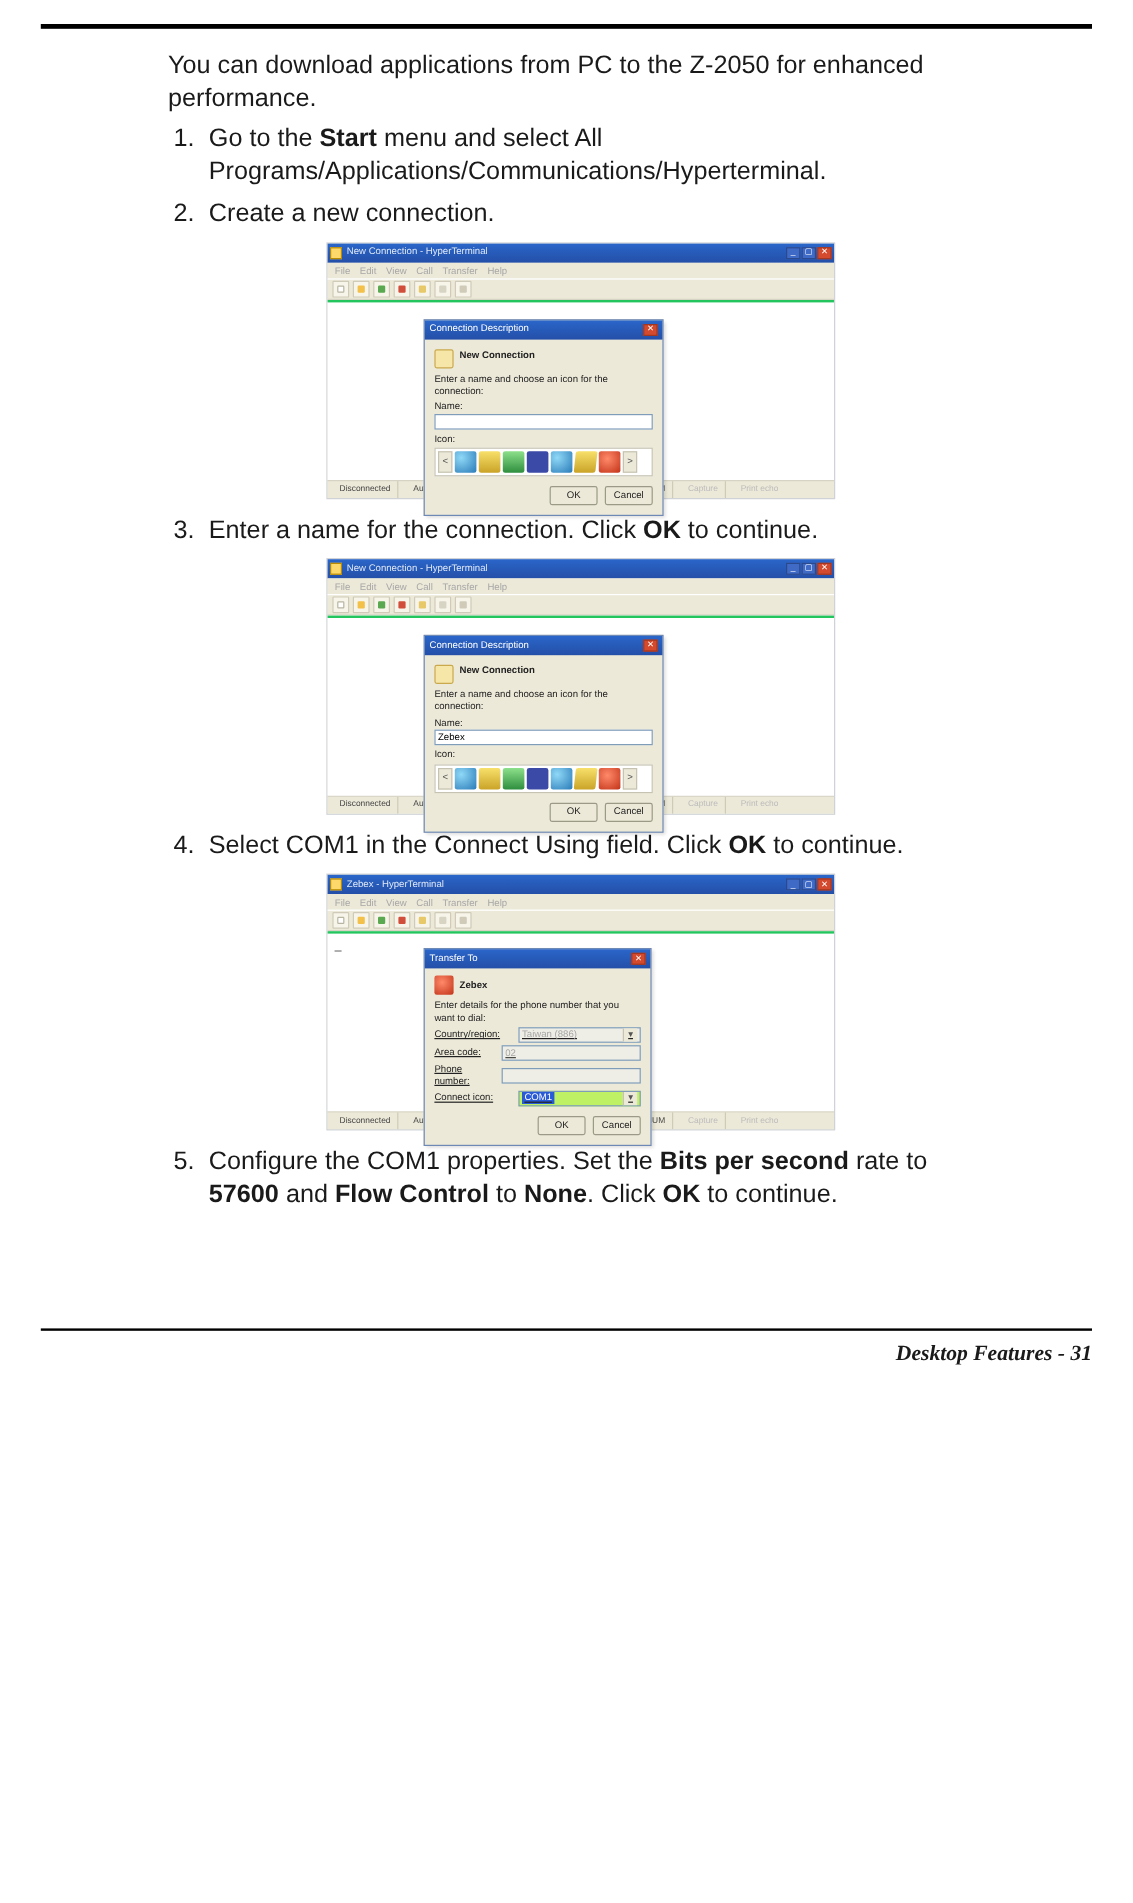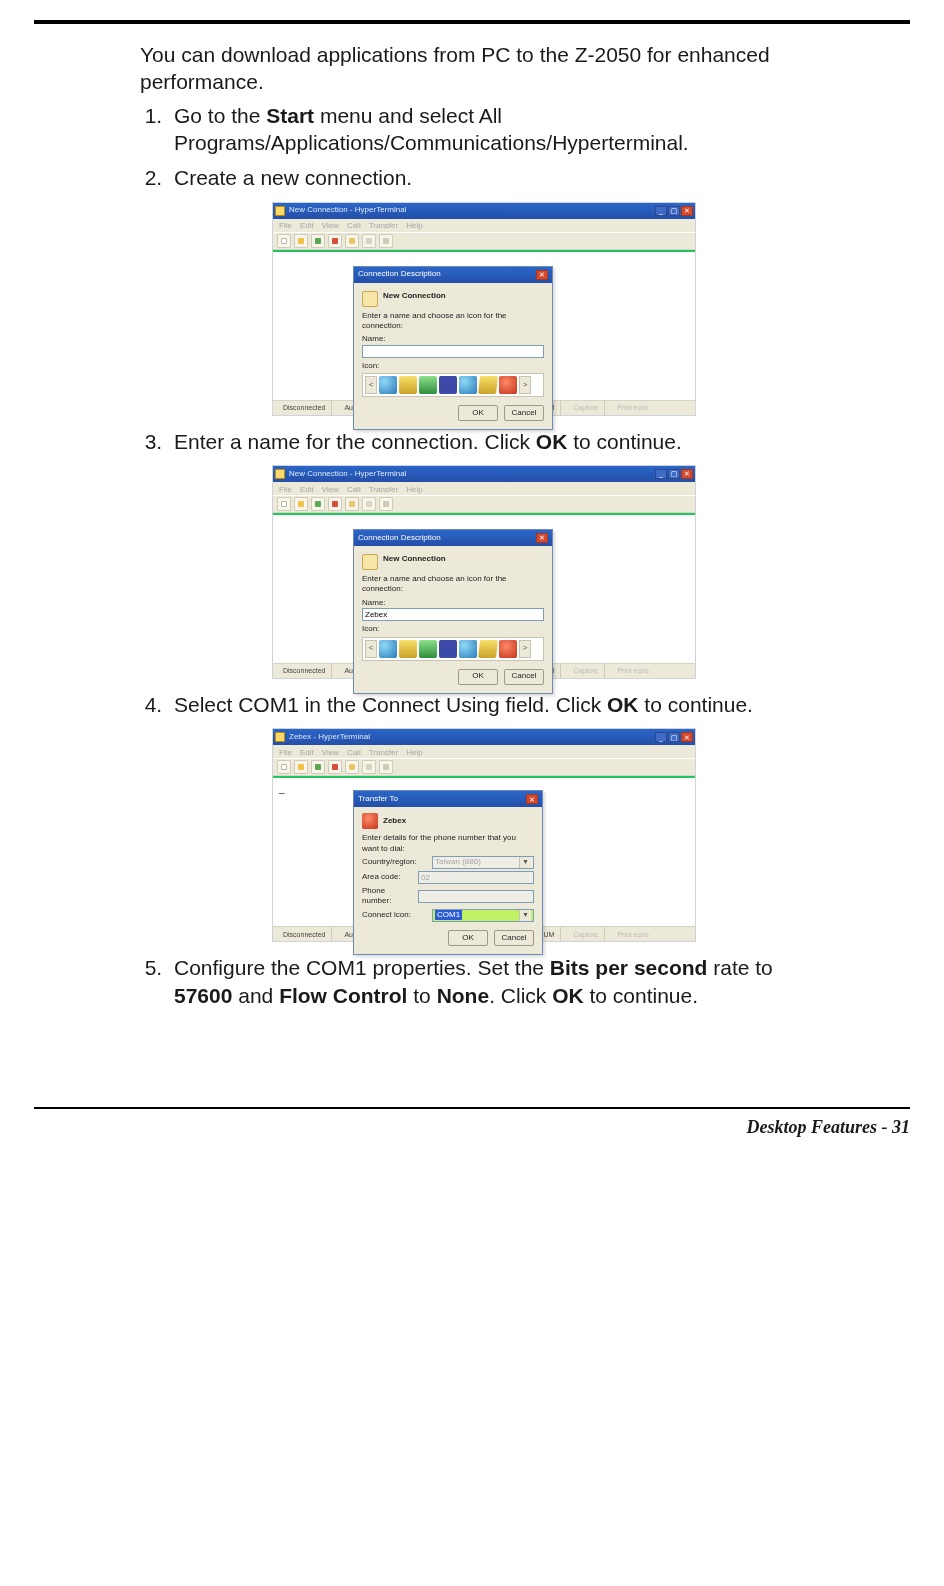--- a/index.html
+++ b/index.html
@@ -61,21 +61,21 @@
   .dlg .btnrow { display:flex; justify-content:flex-end; gap:6px; margin-top:8px; }
   .pbtn { min-width:40px; height:16px; background:#ece9d8; border:1px solid #9a9a86; border-radius:2px; font-size:8px; display:flex; align-items:center; justify-content:center; padding:0 6px; }
 
   
   .dlg2 { position:absolute; left:80px; top:12px; width:190px; background:#ece9d8; border:1px solid #6f89b6; box-shadow: 2px 2px 3px rgba(0,0,0,.15); }
   .dlg2 .dlg-title { height:16px; background:linear-gradient(#2a66c9,#244fa8); color:#fff; font-size:8px; display:flex; align-items:center; padding:0 4px; justify-content:space-between; }
   .dlg2 .dlg-title .x { width:12px; height:10px; background:#d44a2e; border:1px solid #a33720; color:#fff; display:flex; align-items:center; justify-content:center; font-size:7px; }
   .dlg2 .dlg-body { padding:6px 8px 8px 8px; font-size:8px; color:#222; }
   .dlg2 .hdr { display:flex; align-items:center; gap:5px; margin-bottom:4px;}
   .dlg2 .hdr .hic{ width:16px;height:16px;background:radial-gradient(circle at 40% 35%,#ff8a6a,#c23218); border-radius:2px;}
-  .dlg2 .fld { display:flex; align-items:center; margin:2px 0; gap:4px;}
+  .dlg2 .fld { display:flex; align-items:center; margin:2px 0; gap:4px;text-decoration:underline;}
   .dlg2 .fld .k{ width:66px; }
   .dlg2 .fld input, .dlg2 .fld .sel { flex:1; height:13px; border:1px solid #7f9db9; background:#bef264; font-size:8px; padding:0 2px; }
   .dlg2 .fld .sel.disabled, .dlg2 .fld input.disabled { background:#efeee6; color:#a6a6a6; }
   .dlg2 .sel { display:flex; align-items:center; justify-content:space-between; }
   .dlg2 .sel .dd { width:12px; text-align:center; color:#555; border-left:1px solid #c6c3b2; background:#ece9d8; height:100%; display:flex; align-items:center; justify-content:center; }
   .dlg2 .sel.sel-active .seltext{ background:#2a5bd7; color:#fff; padding:0 2px; }
   .dlg2 .btnrow { display:flex; justify-content:flex-end; gap:6px; margin-top:8px; }
 
   .rule-bottom { border-top: 2px solid #000; margin: 20px 34px 0 34px; }
   .footer { text-align: right; font-family: Georgia, "Times New Roman", serif; font-style: italic; font-weight: 700; font-size: 18px; padding: 8px 34px 24px 0; }

